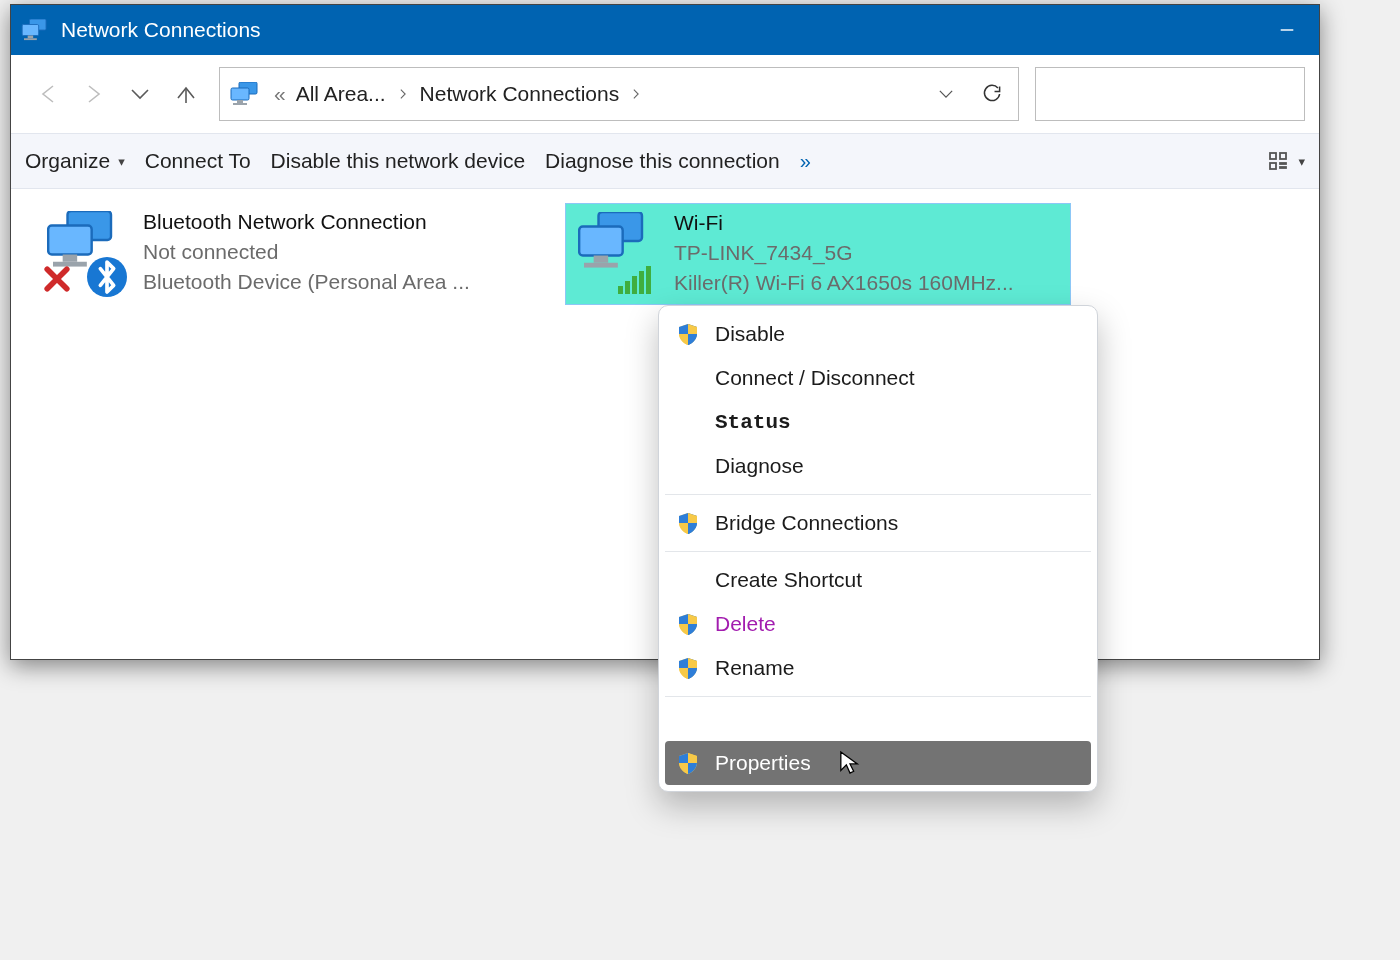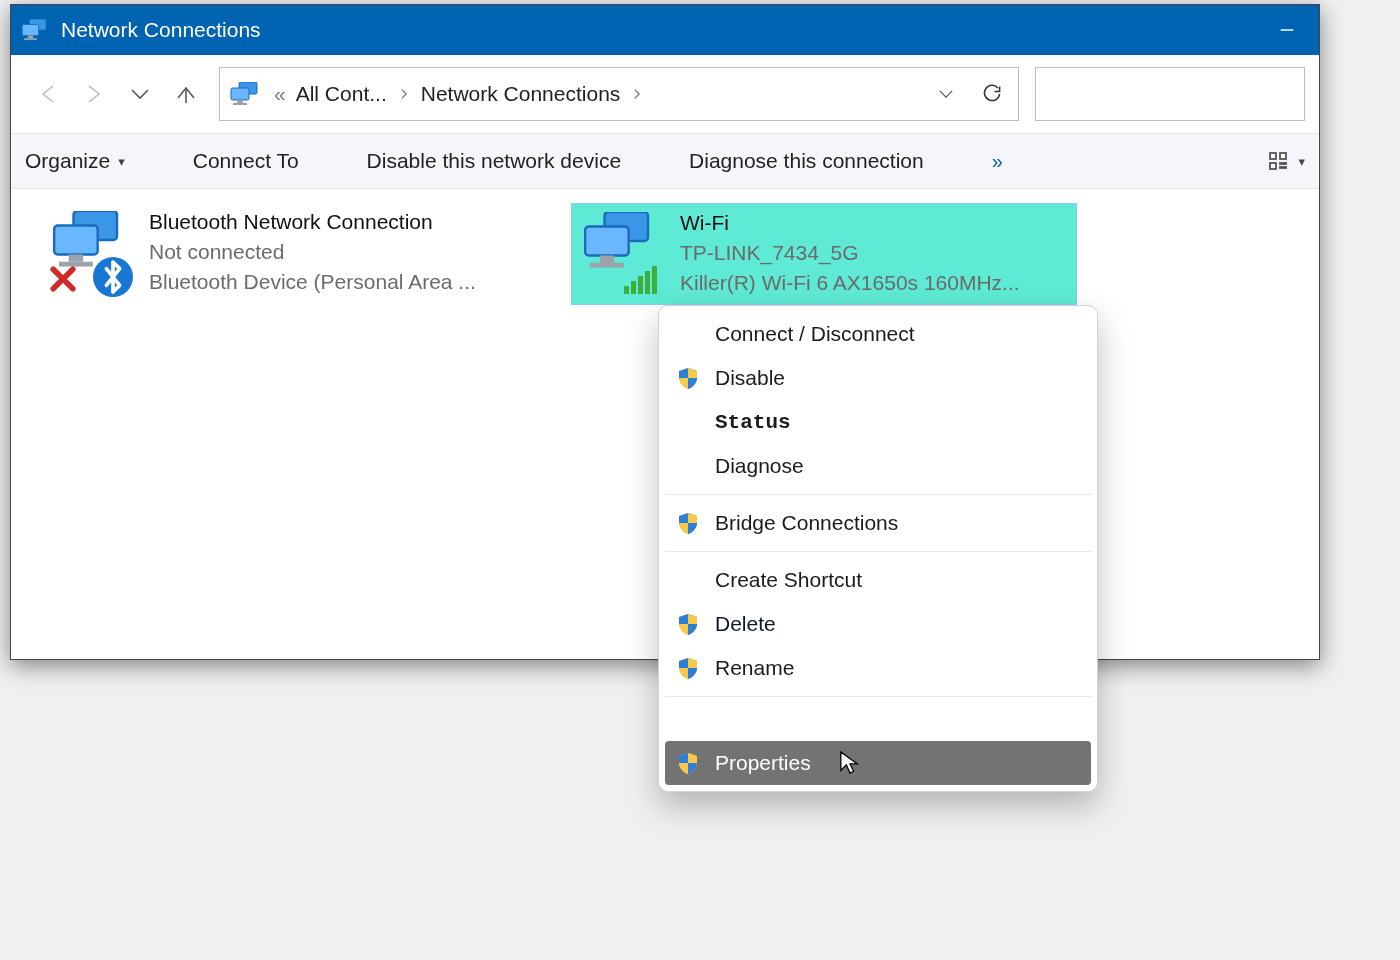--- a/index.html
+++ b/index.html
@@ -78,33 +78,33 @@
   
   .toolbar {
     height: 56px;
     background: #f4f6fb;
     border-top: 1px solid #e2e6ee;
     border-bottom: 1px solid #e2e6ee;
     display:flex; align-items:center;
     padding: 0 14px;
     font-size: 21px;
     color:#222;
-    gap: 68px;
+    gap: 20px;
   }
   .toolbar .tb-item { display:flex; align-items:center; gap:8px; }
   .toolbar .spacer { flex:1; }
   .toolbar .overflow { color:#0063b1; font-size:20px; letter-spacing:1px; }
   .toolbar .viewbtn svg { width:22px; height:22px; stroke:#555; fill:none; stroke-width:1.8; }
   .toolbar .dropdown-caret { font-size:13px; color:#444; }
   
   .content {
     flex:1;
     position: relative;
     background:#fff;
-    padding: 14px 30px;
+    padding: 14px 24px;
     display:flex;
     align-items:flex-start;
     gap: 24px;
   }
   .conn-item {
     width: 506px;
     padding: 6px 8px 6px 6px;
     display:flex;
     gap: 14px;
     align-items:flex-start;
@@ -131,21 +131,21 @@
   }
   .ctxmenu .mi {
     display:flex; align-items:center;
     height: 44px;
     padding: 0 14px 0 10px;
     border-radius: 4px;
     gap: 14px;
     color:#1b1b1b;
   }
   .ctxmenu .mi.bold { font-weight:700;font-family:Liberation Mono, monospace; }
-  .ctxmenu .mi.disabled { color:#0f172a;text-align:center; }
+  .ctxmenu .mi.disabled { color:#a21caf;text-align:center; }
   .ctxmenu .mi.hover { background:#737373; color:#fff;margin-top:44px; }
   .ctxmenu .mi .mi-icon { width:26px; height:26px; flex-shrink:0; display:flex; align-items:center; justify-content:center; }
   .ctxmenu .sep { height:1px; background:#e3e6ea; margin: 6px 0; }
   
   .shield-svg { width:24px; height:24px; }
   
   .cursor {
     position:absolute; left:828px; top:560px; width:22px; height:28px;
   }
   
@@ -258,21 +258,21 @@
         </svg>
       </div>
 
     <div class="addrbox">
       <span class="addr-icon">
         <svg viewBox="0 0 28 24" width="30" height="24">
             <use href="#screens"></use>
           </svg>
       </span>
       <span class="sep">«</span>
-      <span class="crumb">All Cont...</span>
+      <span class="crumb">All Area...</span>
       <span class="sep"><svg viewBox="0 0 26 26" width="14" height="14" style="stroke:#666;stroke-width:2;fill:none">
             <use href="#chevron-right-sm"></use>
           </svg></span>
       <span class="crumb">Network Connections</span>
       <span class="sep"><svg viewBox="0 0 26 26" width="14" height="14" style="stroke:#666;stroke-width:2;fill:none">
             <use href="#chevron-right-sm"></use>
           </svg></span>
       <span class="spacer"></span>
       <span class="addr-action">
           <svg viewBox="0 0 26 26" width="20" height="20" style="stroke:#555;stroke-width:1.6;fill:none">
@@ -351,30 +351,30 @@
       </div>
       <div class="conn-text">
         <div class="line1">Wi-Fi</div>
         <div class="line2">TP-LINK_7434_5G</div>
         <div class="line3">Killer(R) Wi-Fi 6 AX1650s 160MHz...</div>
       </div>
     </div>
 
     <div class="ctxmenu">
       <div class="mi">
-        <span class="mi-icon"></span>
-        <span>Connect / Disconnect</span>
-      </div>
-      <div class="mi">
         <span class="mi-icon">
             <svg class="shield-svg" viewBox="0 0 24 24">
               <use href="#shield"></use>
             </svg>
           </span>
         <span>Disable</span>
+      </div>
+      <div class="mi">
+        <span class="mi-icon"></span>
+        <span>Connect / Disconnect</span>
       </div>
       <div class="mi bold">
         <span class="mi-icon"></span>
         <span>Status</span>
       </div>
       <div class="mi">
         <span class="mi-icon"></span>
         <span>Diagnose</span>
       </div>
       <div class="sep"></div>

